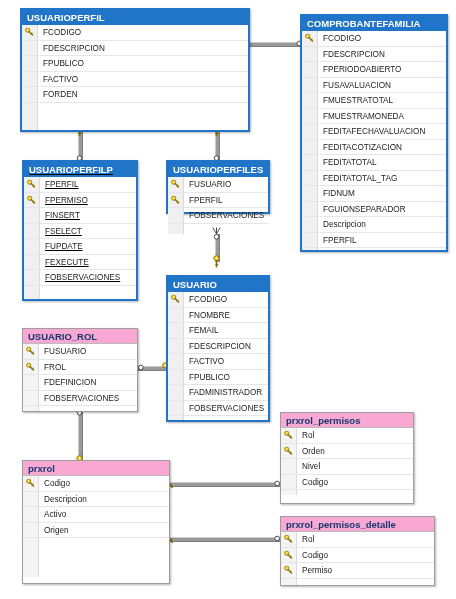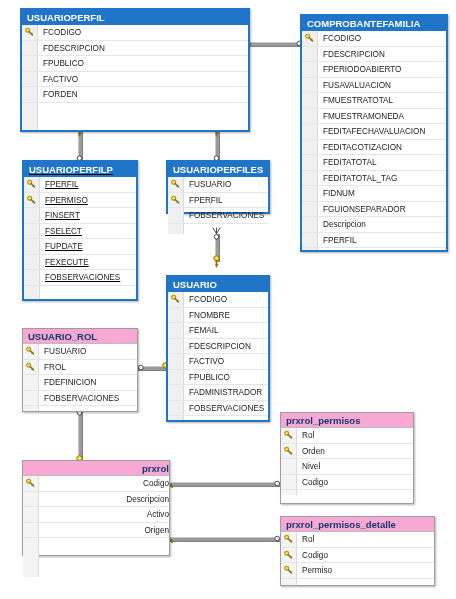--- a/index.html
+++ b/index.html
@@ -224,21 +224,21 @@
               <circle cx="3" cy="3" r="0.8" fill="#ffffff"></circle>
               <path d="M4.4 4.4 L8.4 8.4" stroke="#8a6d00" stroke-width="1.5" stroke-linecap="round"></path>
               <path d="M6.6 7.4 L7.8 6.2" stroke="#8a6d00" stroke-width="1.2" stroke-linecap="round"></path>
             </svg>
           </span><span>FROL</span></div>
         <div class="row"><span>FDEFINICION</span></div>
         <div class="row"><span>FOBSERVACIONES</span></div>
         <div class="row filler"></div>
       </div>
     </div>
-    <div class="table gray" style="left: 22px; top: 460px; width: 148px; height: 96px; text-align: right;">
+    <div class="table gray" style="left: 22px; top: 460px; width: 148px; height: 124px;">
       <div class="thead">prxrol</div>
       <div class="tbody" style="height: 101px;">
         <div class="gutter"></div>
         <div class="row"><span class="keyicon">
             <svg width="9" height="9" viewBox="0 0 10 10">
               <circle cx="3" cy="3" r="2.4" fill="#F2D31B" stroke="#8a6d00" stroke-width="0.8"></circle>
               <circle cx="3" cy="3" r="0.8" fill="#ffffff"></circle>
               <path d="M4.4 4.4 L8.4 8.4" stroke="#8a6d00" stroke-width="1.5" stroke-linecap="round"></path>
               <path d="M6.6 7.4 L7.8 6.2" stroke="#8a6d00" stroke-width="1.2" stroke-linecap="round"></path>
             </svg>

